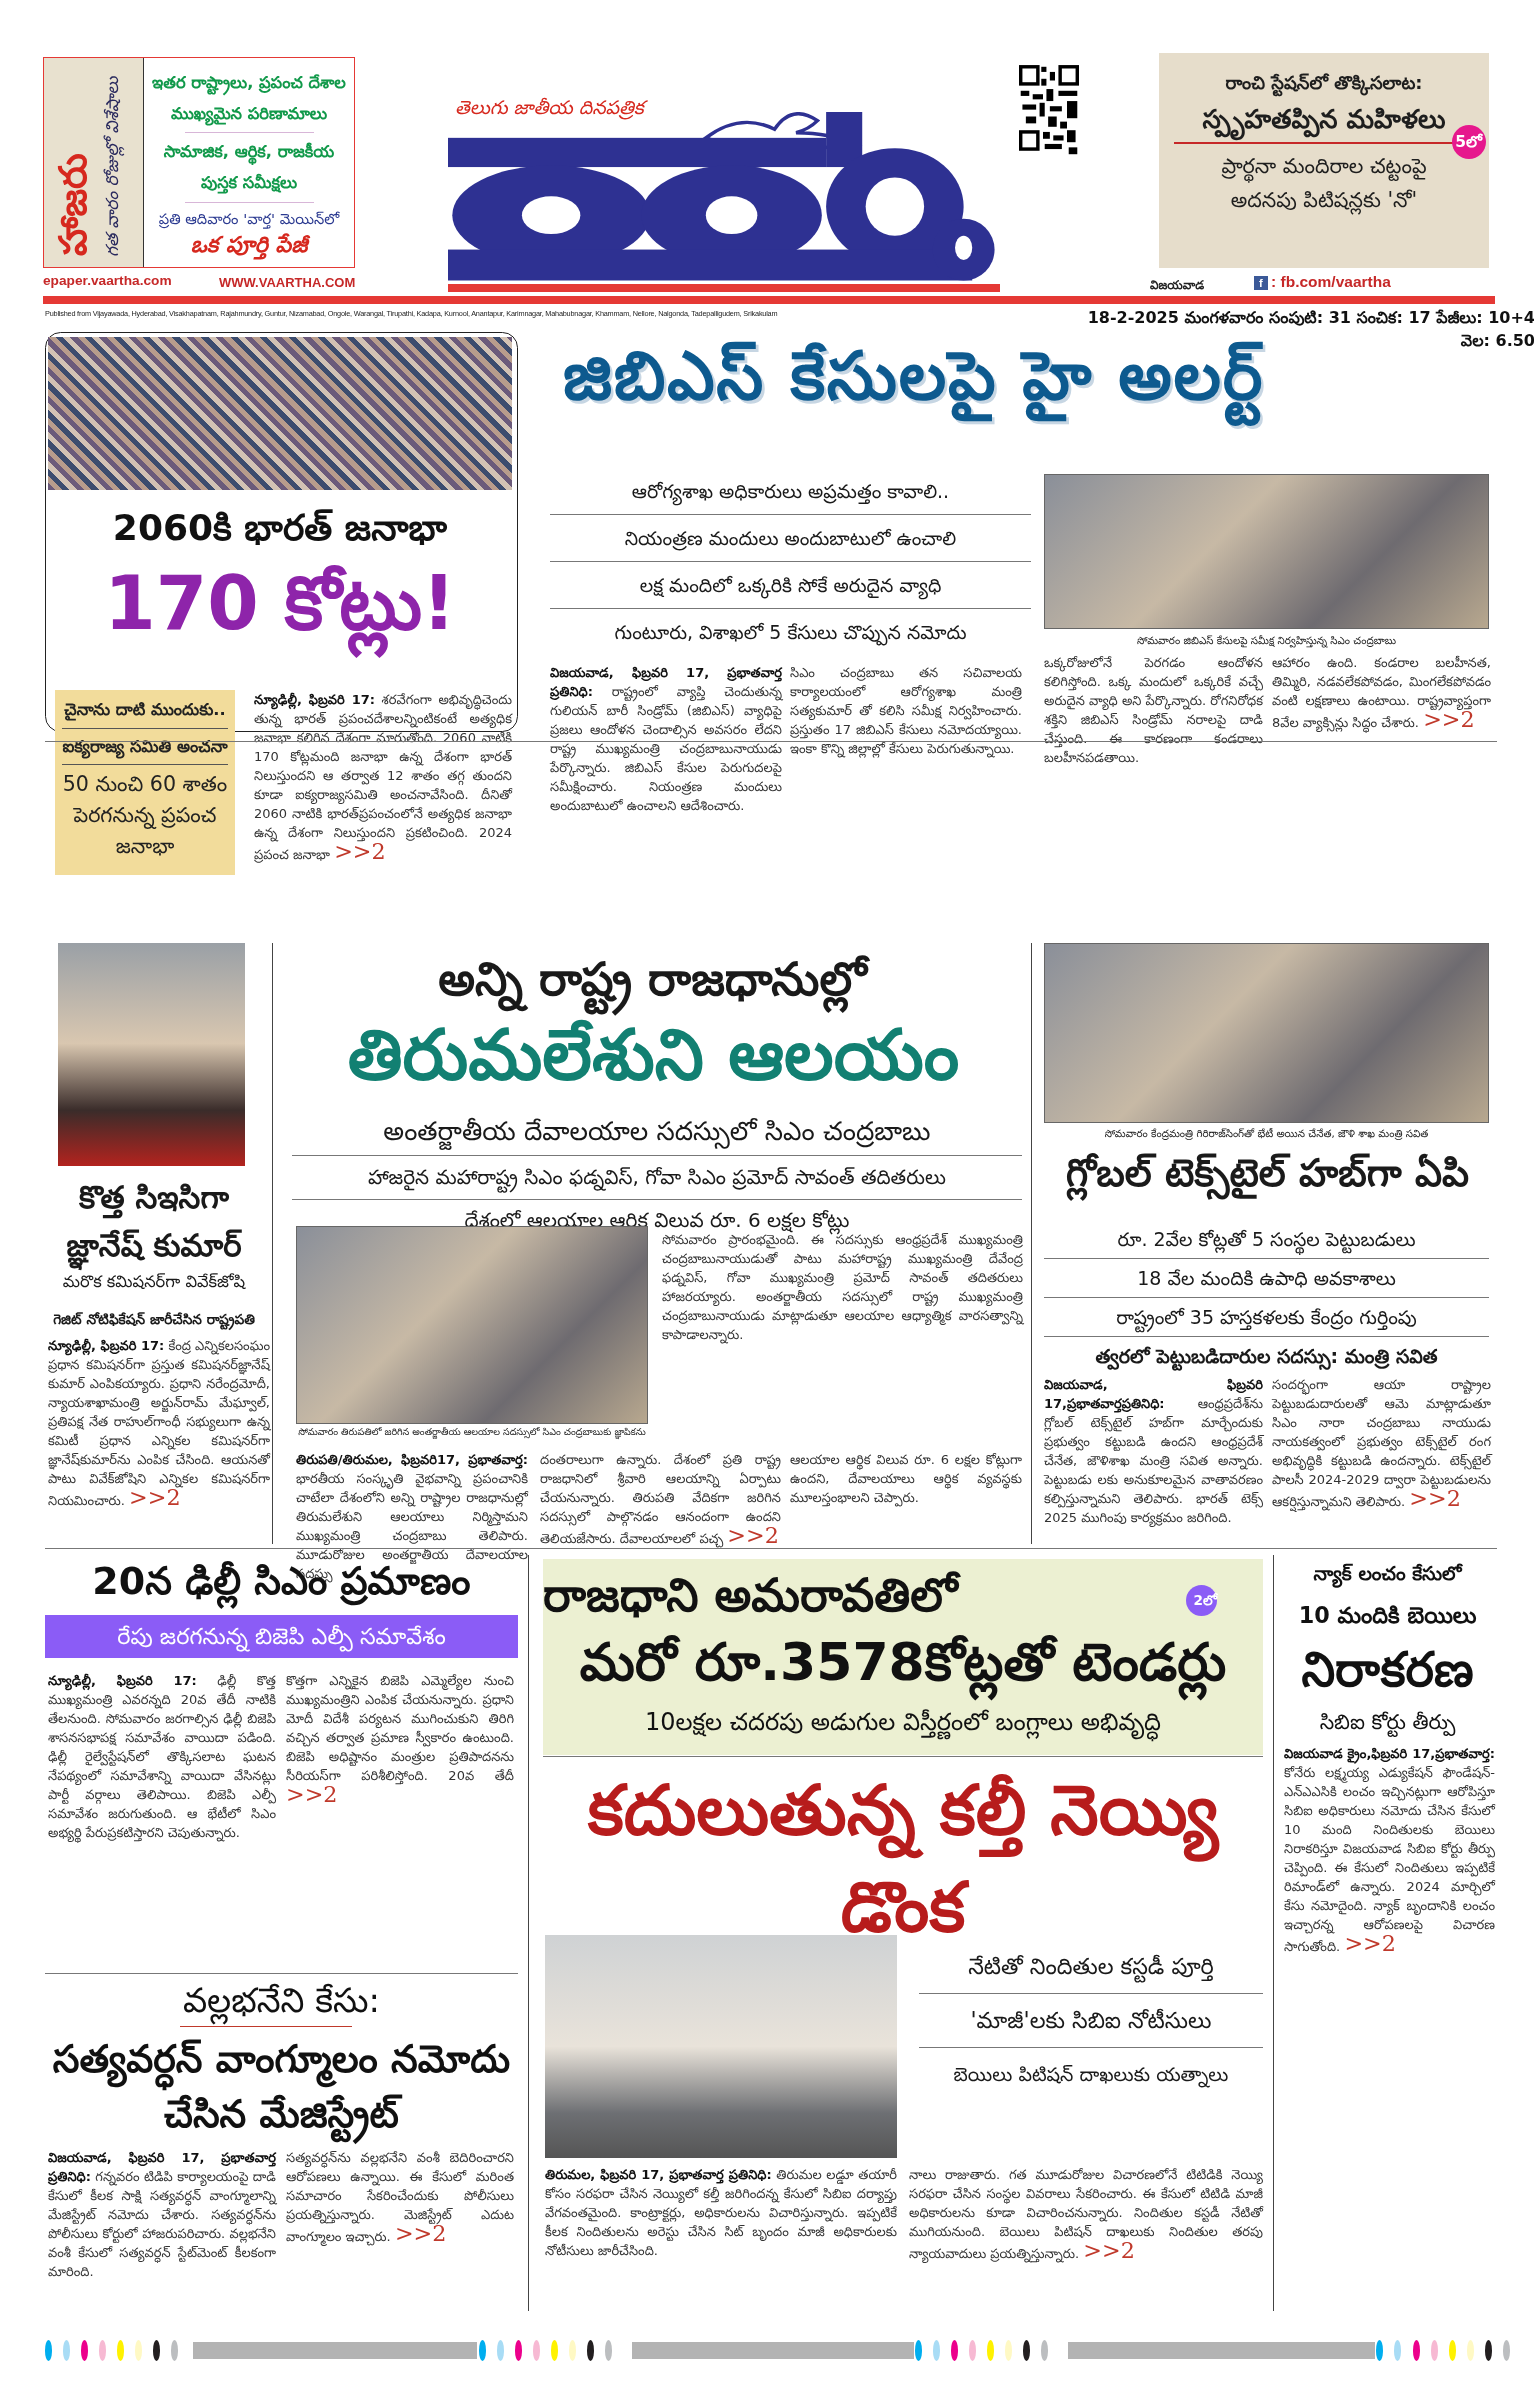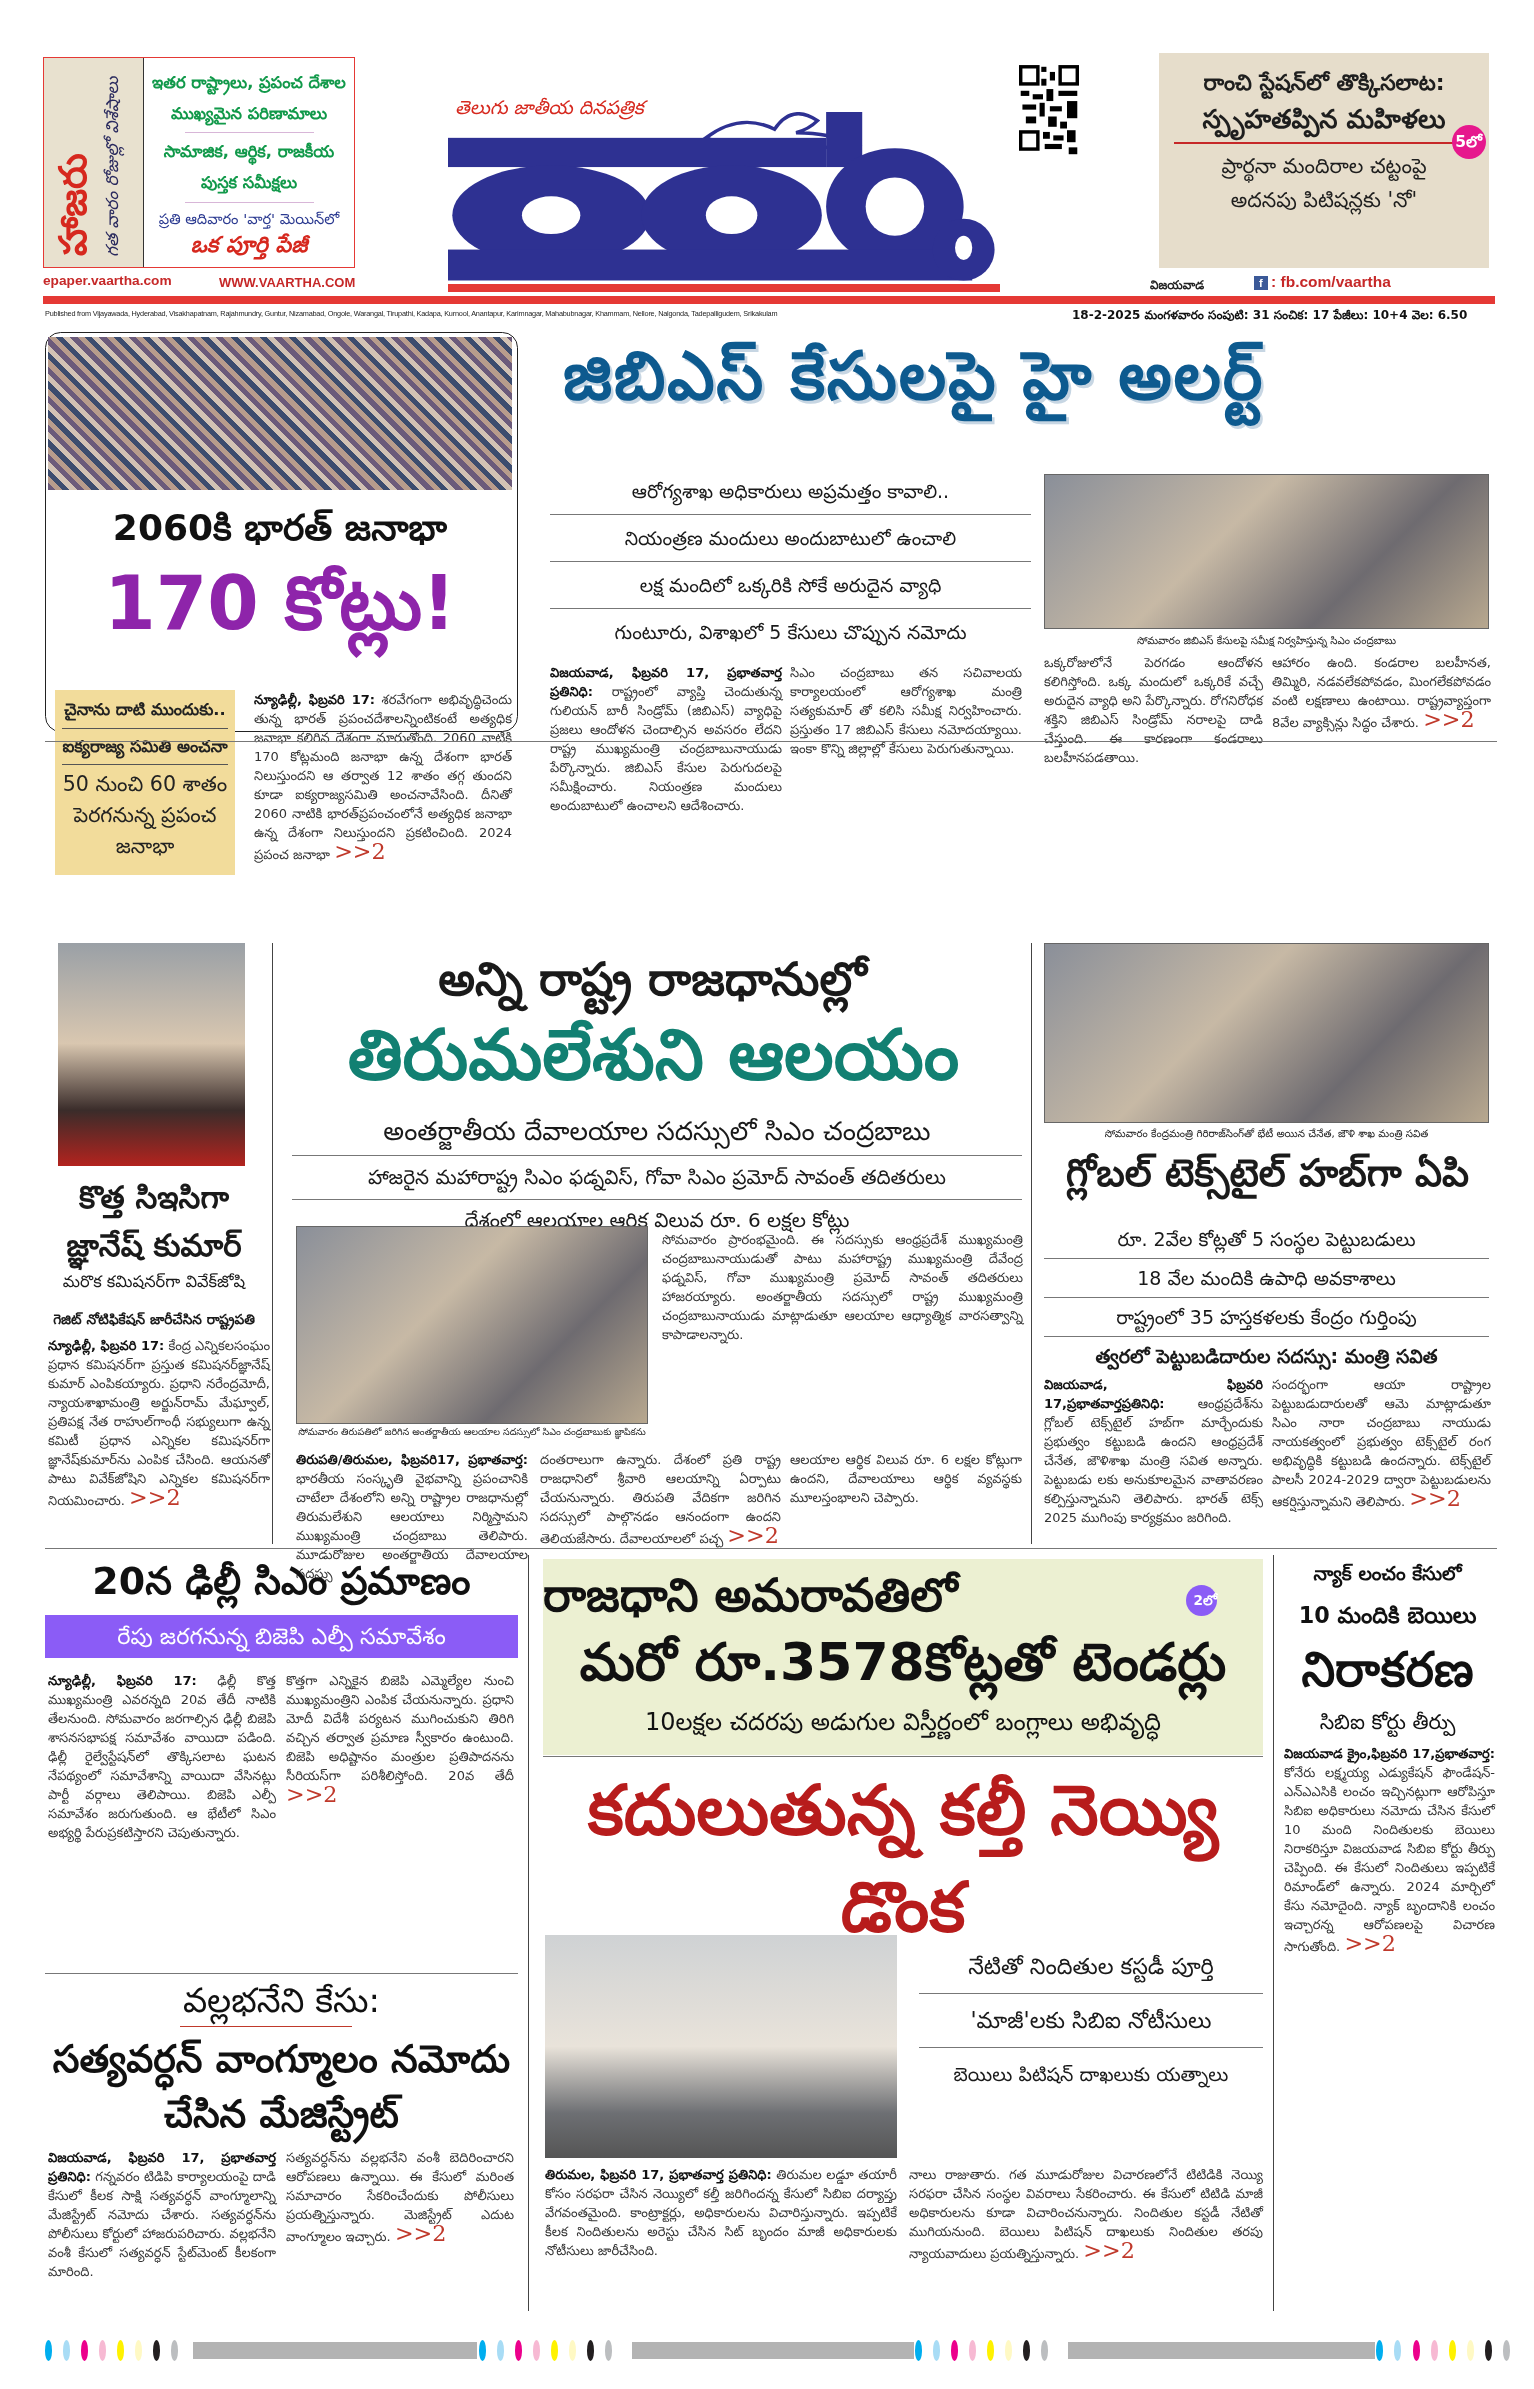--- a/index.html
+++ b/index.html
@@ -25,31 +25,31 @@
 
   #epaper { left: 43px; top: 273px; color: #c62828; font-weight: bold; font-size: 13.7px; font-family: "Liberation Sans", sans-serif; }
   #www { left: 219px; top: 275px; color: #c62828; font-weight: bold; font-size: 13px; font-family: "Liberation Sans", sans-serif; }
 
   #tagline { left: 455px; top: 96px; color: #d6281e; font-size: 19px; font-style: italic; }
   #logo { left: 448px; top: 112px; width: 550px; height: 172px; }
   #logo-redbar { left: 448px; top: 284px; width: 552px; height: 7.7px; background: #e53935; }
   #qr { left: 1019px; top: 65px; width: 60px; height: 91px; }
 
   #teaser { left: 1159px; top: 53px; width: 330px; height: 215px; background: #e6ddcb; padding: 12px 8.6px; text-align: center; }
-  #teaser .t1 { font-size: 22px; line-height: 36px; font-weight: bold; color: #1e1e1e; }
+  #teaser .t1 { font-size: 18px; line-height: 36px; font-weight: bold; color: #1e1e1e; }
   #teaser .rl { border-top: 2.6px solid #c62828; margin: 5.2px 6.9px 5.2px 6.9px; position: relative; }
   #teaser .badge { position: absolute; right: -12px; top: -19px; width: 34px; height: 34px; border-radius: 50%; background: #e6188d; color: #fff; font-weight: bold; font-size: 15.5px; line-height: 34px; }
   #teaser .t2 { font-size: 20.6px; line-height: 34px; color: #1e1e1e; }
   #city { left: 1150px; top: 278px; font-size: 12px; font-weight: bold; color: #222; }
   #fb { left: 1254px; top: 273px; font-size: 15.5px; color: #c62828; font-family: "Liberation Sans", sans-serif; font-weight: bold; }
   #fb .fbicon { display: inline-block; width: 13.7px; height: 13.7px; background: #3b5998; color: #fff; font-size: 11.2px; line-height: 14.6px; text-align: center; margin-right: 3.4px; }
 
   #main-rule { left: 43px; top: 296px; width: 1452px; height: 7.7px; background: #e53935; }
   #pub-line { left: 45px; top: 309px; font-size: 7.3px; color: #222; font-family: "Liberation Sans", sans-serif; letter-spacing: -0.2px; }
-  #date-line { left: 1072px; top: 308px; font-size: 12px; font-weight: bold; color: #111; text-align: right; }
+  #date-line { left: 1072px; top: 308px; font-size: 16px; font-weight: bold; color: #111; text-align: right; }
 
   
   #pop-box { left: 45px; top: 332px; width: 473px; height: 400px; border: 1.7px solid #222; border-radius: 15.5px; overflow: hidden; }
   #crowd { left: 48px; top: 337px; width: 464px; height: 153px; background: repeating-linear-gradient(45deg, #6b5a7a 0 5.2px, #b89c8c 5.2px 10.3px, #3c4c6e 10.3px 15.5px, #d2c2b4 15.5px 20.6px); }
   #pop-h1 { left: 48px; top: 507px; width: 464px; font-size: 36px; font-weight: bold; text-align: center; color: #111; }
   #pop-h2 { left: 48px; top: 560px; width: 464px; font-size: 74px; font-weight: bold; text-align: center; color: #8e24aa; }
   #pop-side { left: 55px; top: 690px; width: 180px; height: 185px; background: #f2dc9b; padding: 5.2px 6.9px; text-align: center; }
   #pop-side .s1 { font-size: 16.3px; font-weight: bold; line-height: 29px; color: #222; }
   #pop-side .s2 { font-size: 20.6px; line-height: 31px; color: #222; }
   #pop-side .l { border-top: 1.7px solid #555; margin: 3.4px 0; }

